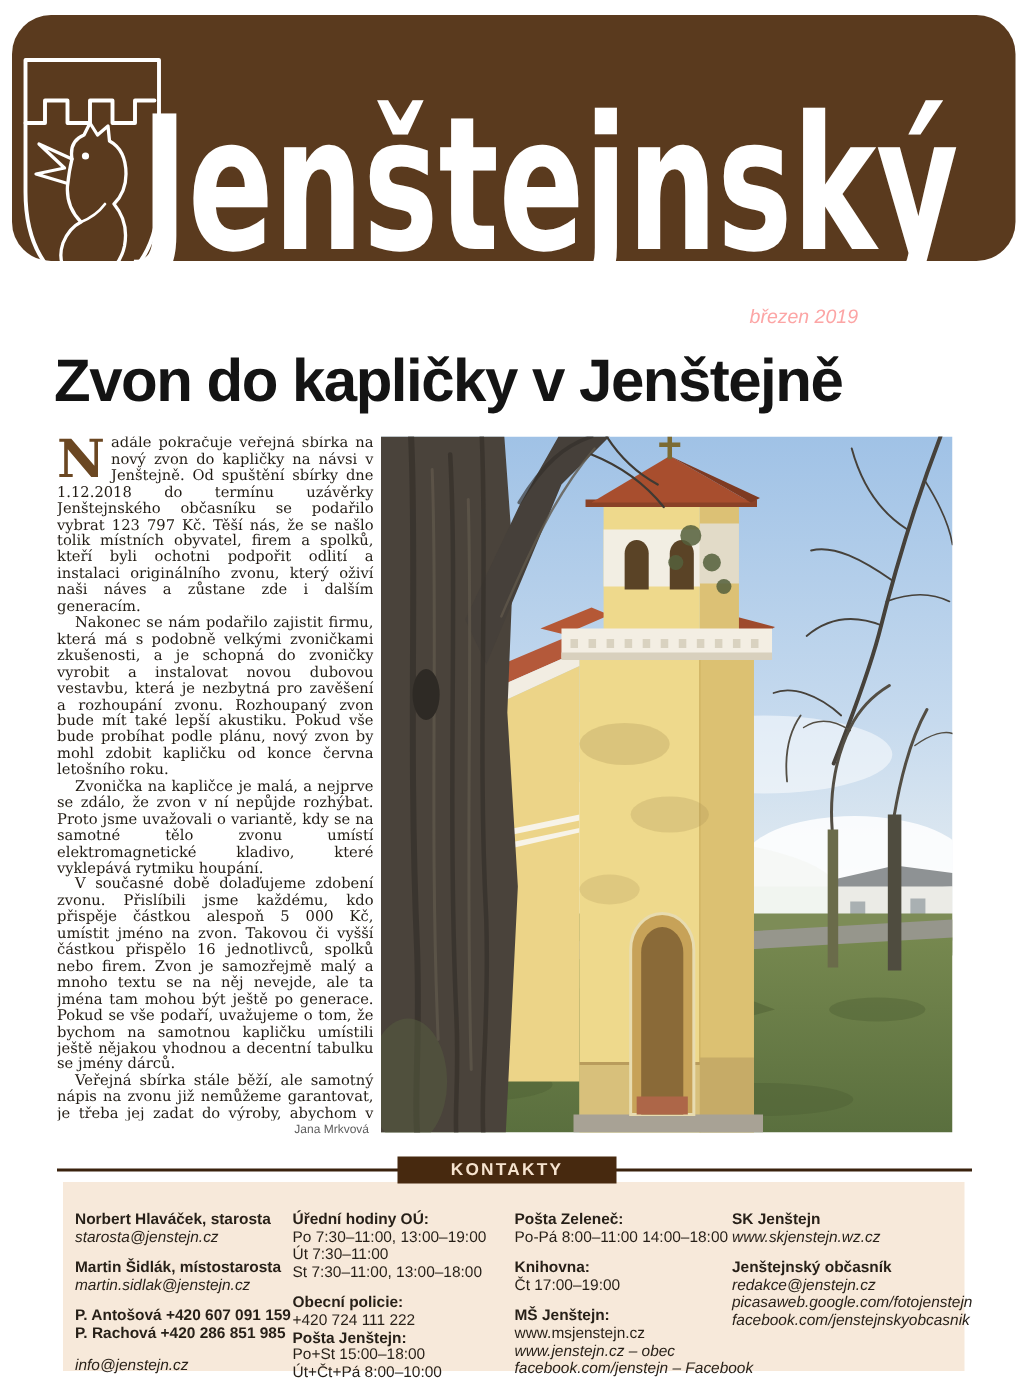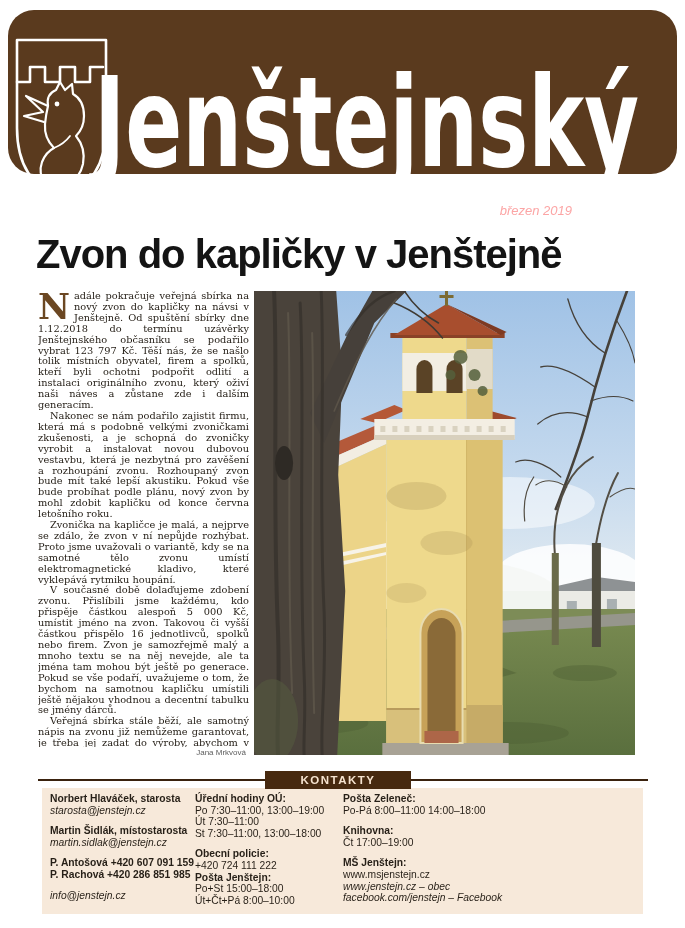--- a/index.html
+++ b/index.html
@@ -65,21 +65,21 @@
   .contacts-rule { position:absolute; left:38px; top:779px; width:610px; height:2px; background:#3a220e; }
   .contacts-tab {
     position:absolute; left:265px; top:771px; width:146px; height:18px;
     background:#47290f; color:#f6e3cf; font-weight:bold; font-size:11.5px;
     letter-spacing:1.5px; text-align:center; line-height:18px; z-index:2;
   }
   .contacts-panel {
     position:absolute; left:42px; top:788px; width:601px; height:126px;
     background:#f7e9da;
   }
-  .ccol { position:absolute; top:5px; }
+  .ccol { position:absolute; top:20px; }
   .ccol0 { left:8px;   width:142px; }
   .ccol1 { left:153px; width:146px; }
   .ccol2 { left:301px; width:143px; }
   .ccol3 { left:446px; width:150px; }
   .cl { font-size:10.3px; line-height:11.6px; color:#261f17; white-space:nowrap; }
   .cl.b { font-weight:bold; }
   .cl.i { font-style:italic; }
   .cl.g { height:9px; }
 </style>
 </head>
@@ -283,15 +283,24 @@
         <div class="cl r">Po-Pá 8:00–11:00  14:00–18:00</div>
         <div class="cl g"></div>
         <div class="cl b">Knihovna:</div>
         <div class="cl r">Čt 17:00–19:00</div>
         <div class="cl g"></div>
         <div class="cl b">MŠ Jenštejn:</div>
         <div class="cl r">www.msjenstejn.cz</div>
         <div class="cl i">www.jenstejn.cz – obec</div>
         <div class="cl i">facebook.com/jenstejn – Facebook</div>
       </div>
+      <div class="ccol ccol3">
+        <div class="cl b">SK Jenštejn</div>
+        <div class="cl i">www.skjenstejn.wz.cz</div>
+        <div class="cl g"></div>
+        <div class="cl b">Jenštejnský občasník</div>
+        <div class="cl i">redakce@jenstejn.cz</div>
+        <div class="cl i">picasaweb.google.com/fotojenstejn</div>
+        <div class="cl i">facebook.com/jenstejnskyobcasnik</div>
+      </div>
     </div>
 
 </div>
 
 </body></html>

